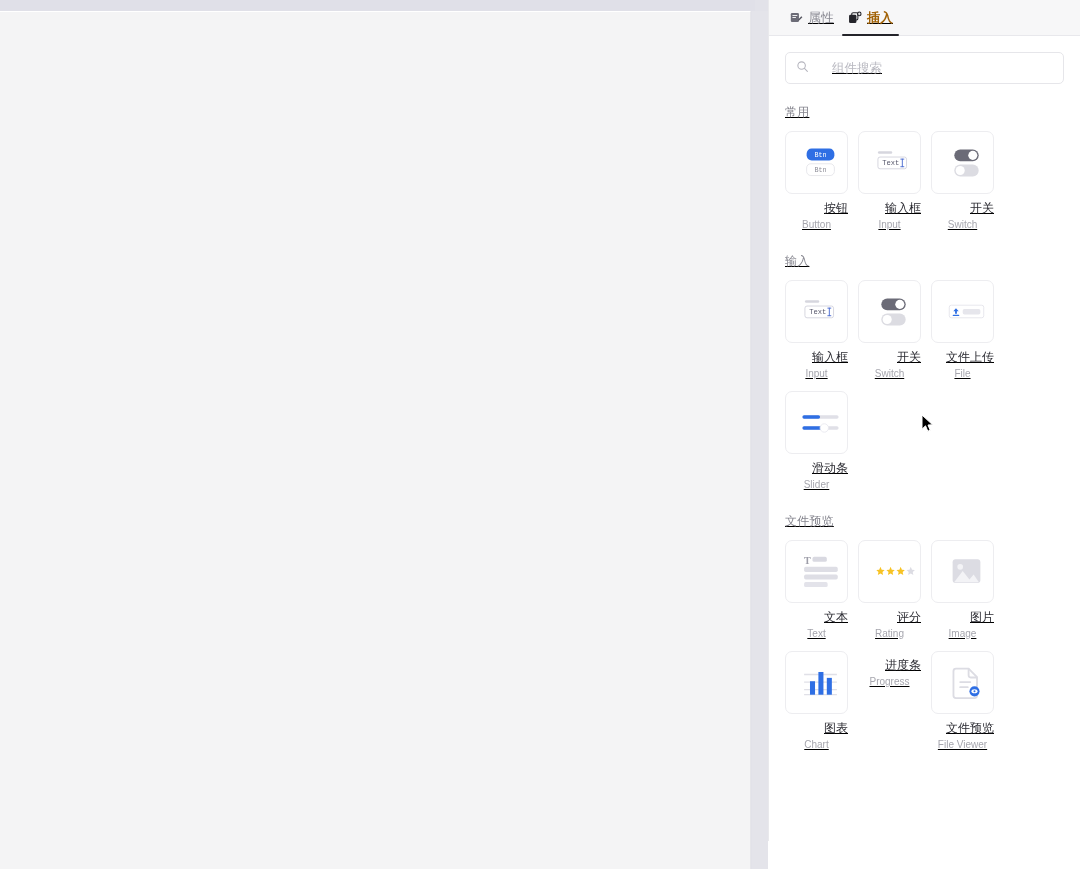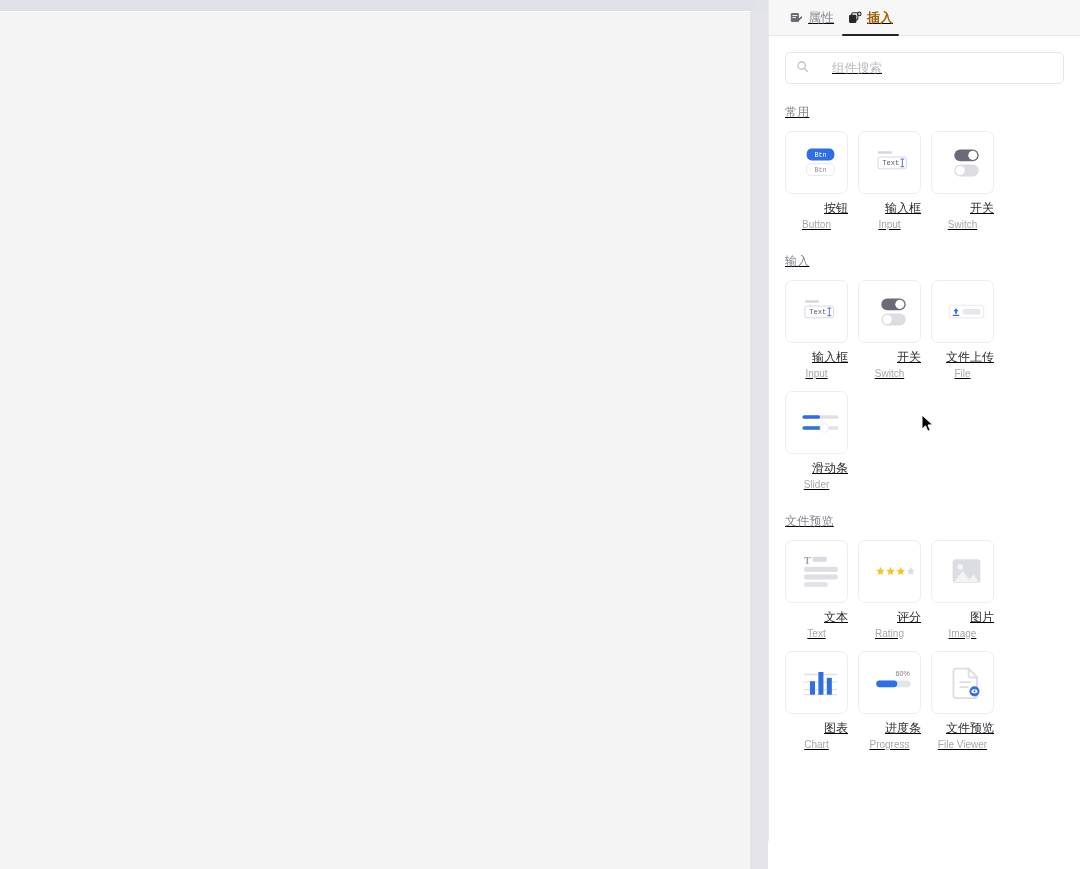--- a/index.html
+++ b/index.html
@@ -351,27 +351,20 @@
                 <rect x="19" y="30" width="6" height="16" fill="#2f6fe4"></rect>
                 <rect x="29" y="19" width="6" height="27" fill="#2f6fe4"></rect>
                 <rect x="39" y="26" width="6" height="20" fill="#2f6fe4"></rect>
               </svg>
             </div>
             <div class="zh">图表</div>
             <div class="en">Chart</div>
           </div>
 
           <div class="cell">
-            <div class="card">
-              <svg width="63" height="63" viewBox="0 0 63 63">
-                <text x="51" y="24" font-size="8.5" fill="#7a7a86" text-anchor="end">60%</text>
-                <rect x="11" y="29" width="41" height="8" rx="4" fill="#e4e4ea"></rect>
-                <rect x="11" y="29" width="25" height="8" rx="4" fill="#2f6fe4"></rect>
-              </svg>
-            </div>
             <div class="zh">进度条</div>
             <div class="en">Progress</div>
           </div>
 
           <div class="cell">
             <div class="card">
               <svg width="63" height="63" viewBox="0 0 63 63">
                 <path d="M19 15 h15 l10 10 v22 a3 3 0 0 1 -3 3 h-22 a3 3 0 0 1 -3 -3 v-29 a3 3 0 0 1 3 -3 z" fill="none" stroke="#dcdce3" stroke-width="2.2"></path>
                 <path d="M34 15 v8 a2.5 2.5 0 0 0 2.5 2.5 h7.5" fill="none" stroke="#dcdce3" stroke-width="2.2"></path>
                 <g stroke="#dcdce3" stroke-width="2.2" stroke-linecap="round">

